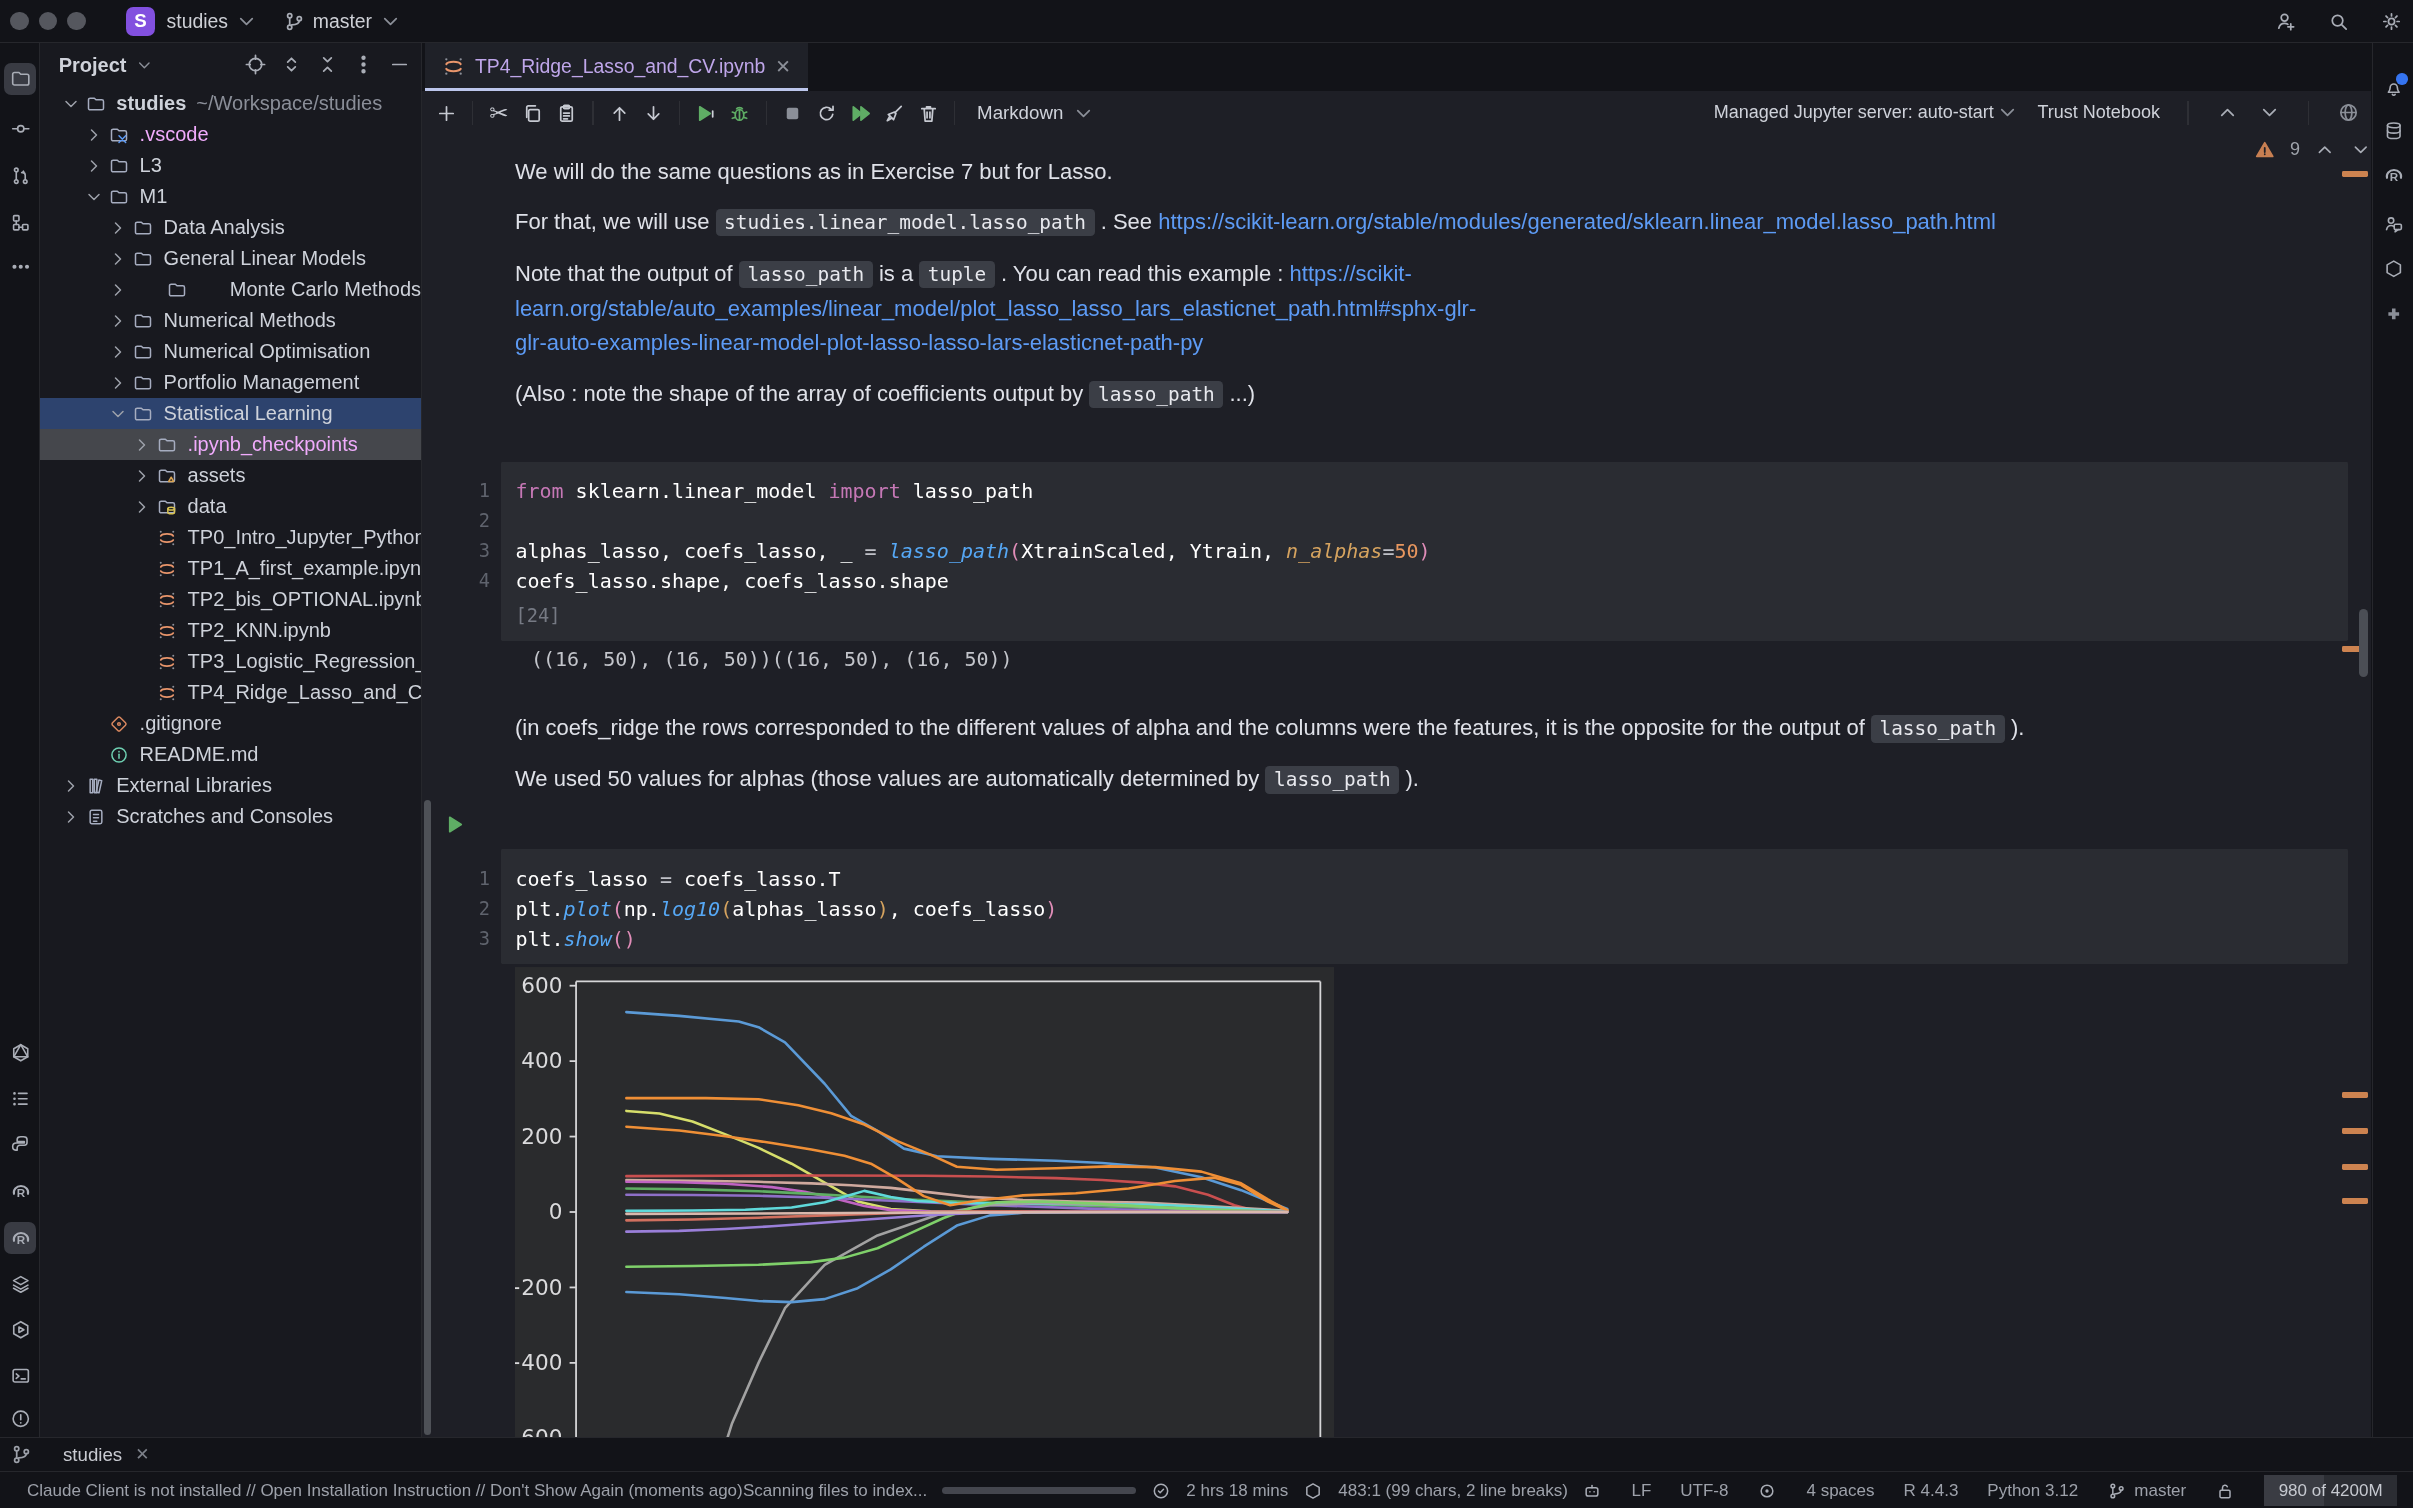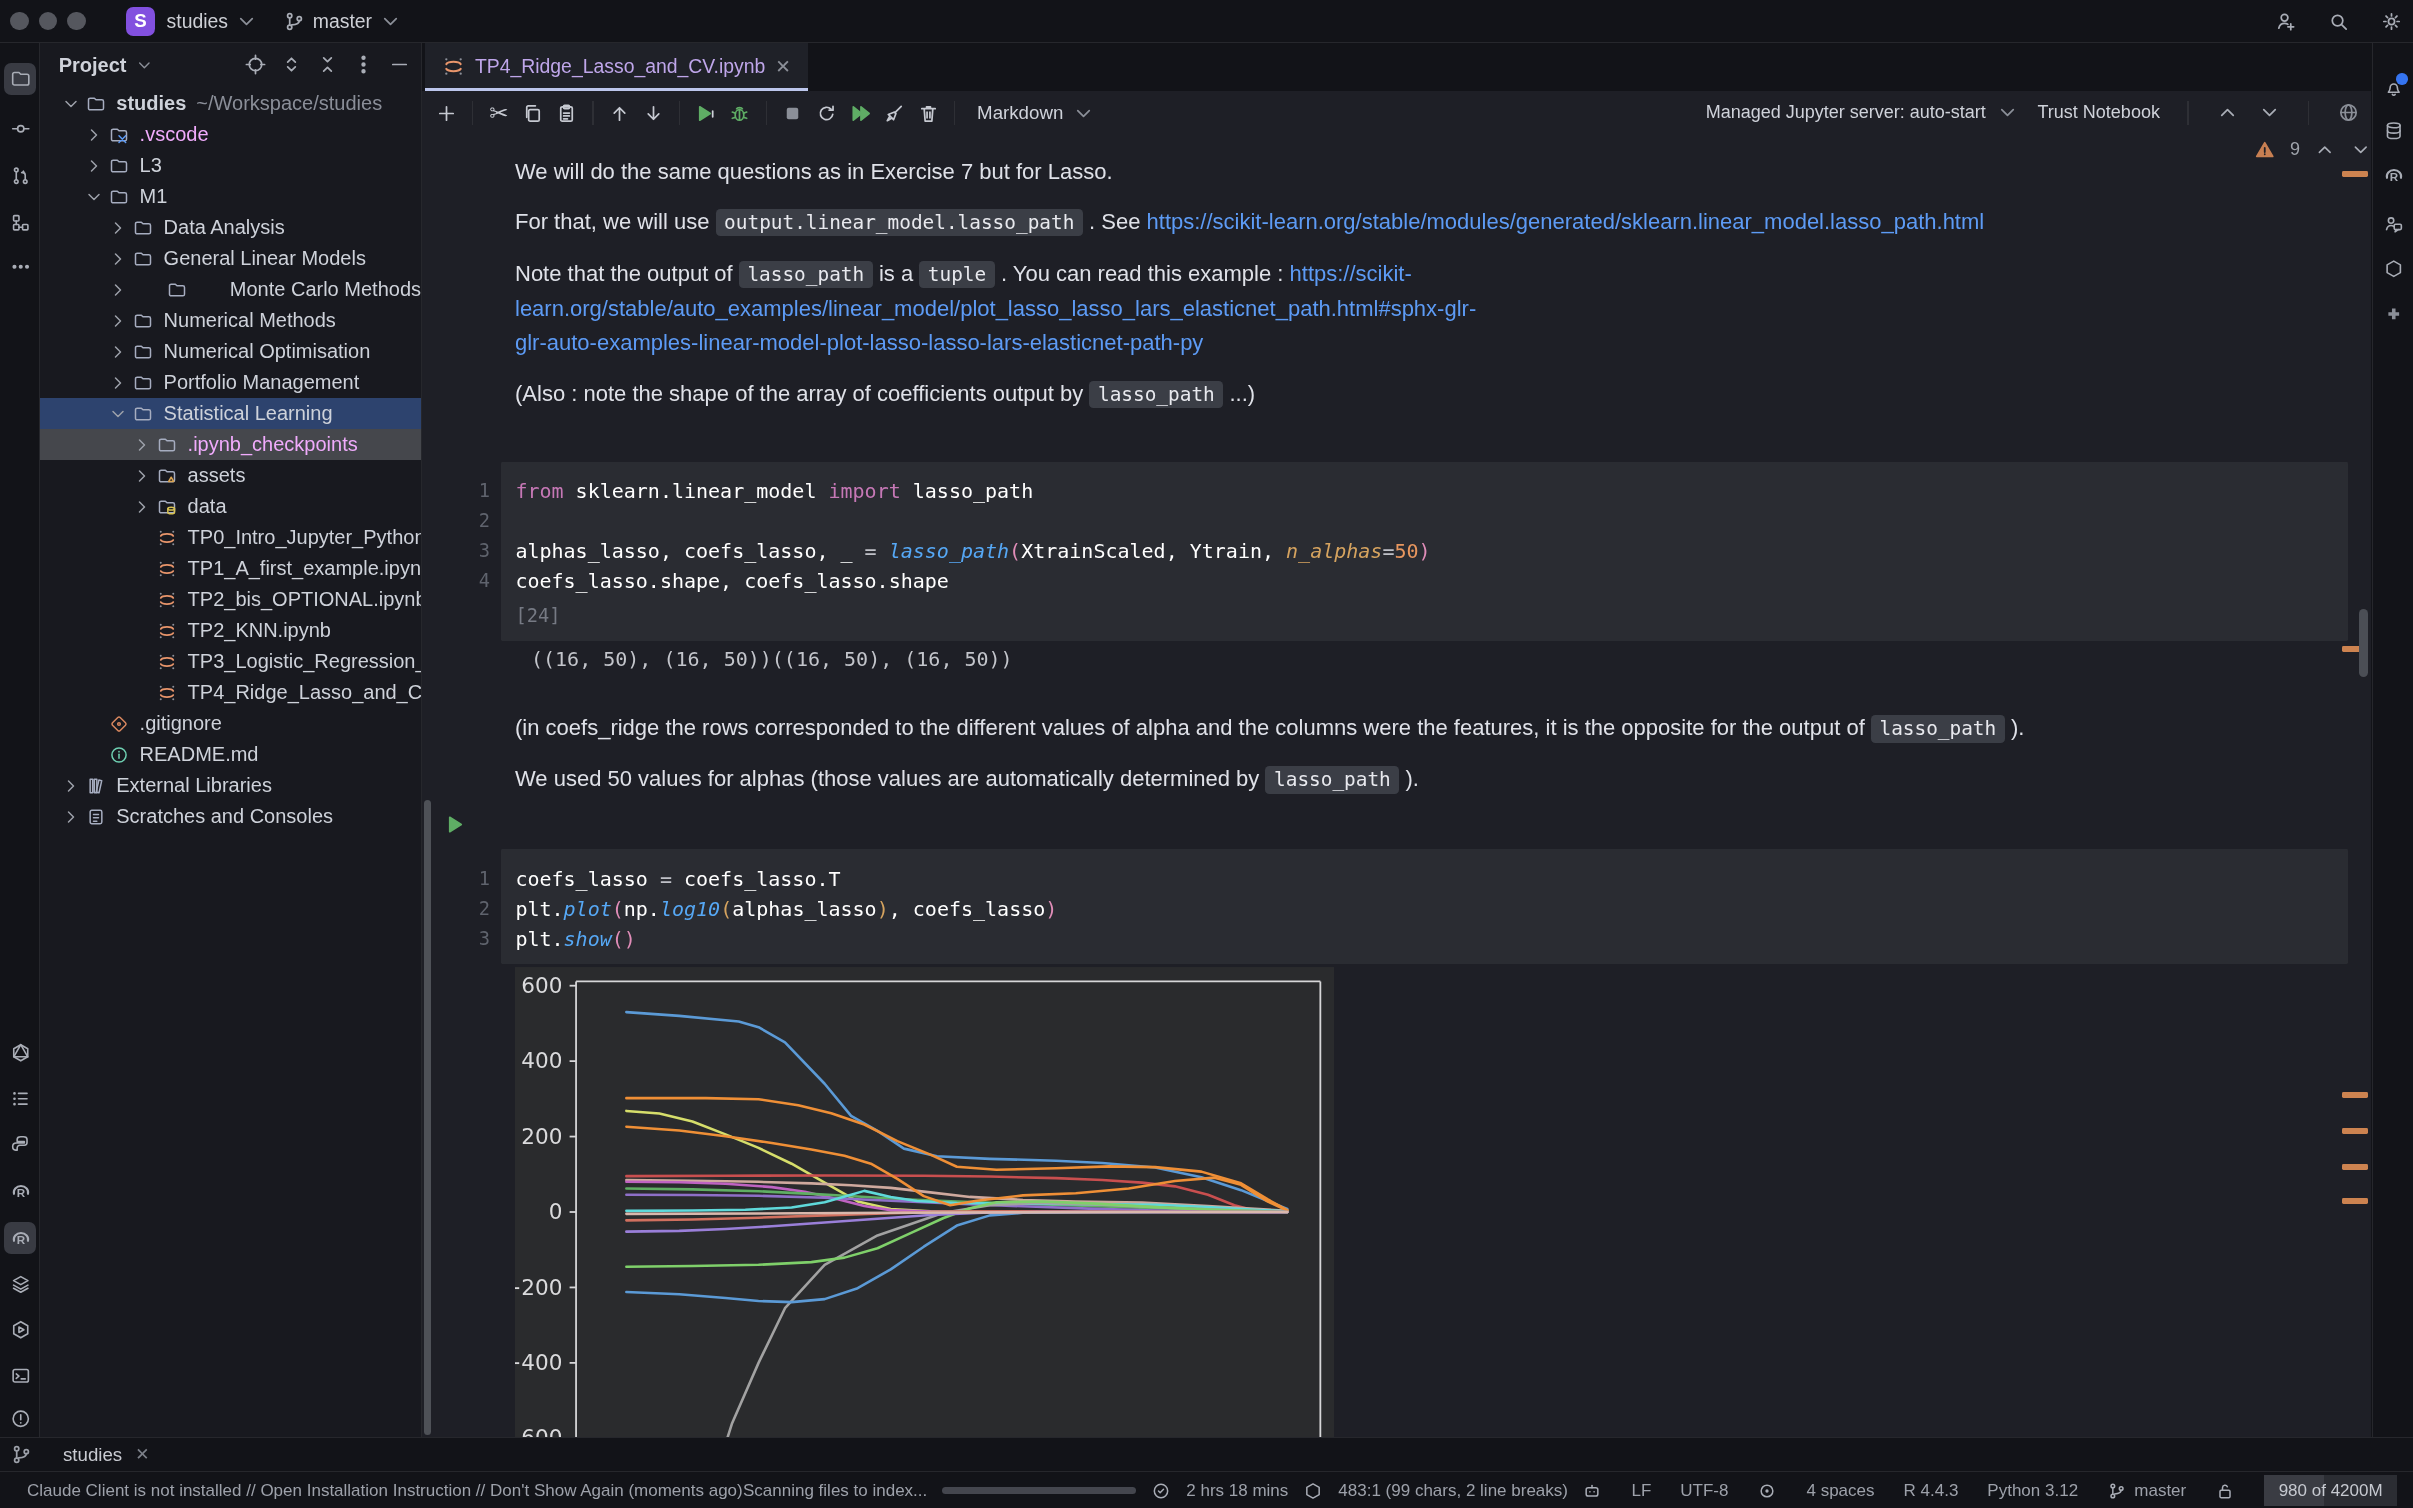--- a/index.html
+++ b/index.html
@@ -703,21 +703,21 @@
   <span class="tsep"></span>
   <span id="celltype">
     <span>Markdown</span>
     <span class="icon" style="color:#8b8f98">
         <svg viewBox="0 0 24 24" fill="none" stroke="currentColor" stroke-width="1.8" stroke-linecap="round" stroke-linejoin="round">
           <path d="M6 9l6 6 6-6"></path>
         </svg>
       </span>
   </span>
   <span id="nt-right">
-    <span style="display:flex;align-items:center;gap:10px">
+    <span style="display:flex;align-items:center;gap:2px">
       <span>Managed Jupyter server: auto-start</span>
       <span class="icon" style="color:#8b8f98">
           <svg viewBox="0 0 24 24" fill="none" stroke="currentColor" stroke-width="1.8" stroke-linecap="round" stroke-linejoin="round">
             <path d="M6 9l6 6 6-6"></path>
           </svg>
         </span>
     </span>
     <span>Trust Notebook</span>
     <span class="tsep"></span>
     <span class="icon">
@@ -736,21 +736,21 @@
           <circle cx="12" cy="12" r="8"></circle>
           <path d="M4 12h16"></path>
           <ellipse cx="12" cy="12" rx="3.5" ry="8"></ellipse>
         </svg>
       </span>
   </span>
 </div>
 
 <div id="notebook">
   <p class="md" style="margin-top:20px"><span>We will do the same questions as in Exercise 7 but for Lasso.</span></p>
-  <p class="md" style="margin-top:16px"><span>For that, we will use </span><span class="chip">output.linear_model.lasso_path</span><span> . See </span><a href="#">https://scikit-learn.org/stable/modules/generated/sklearn.linear_model.lasso_path.html</a></p>
+  <p class="md" style="margin-top:16px"><span>For that, we will use </span><span class="chip">studies.linear_model.lasso_path</span><span> . See </span><a href="#">https://scikit-learn.org/stable/modules/generated/sklearn.linear_model.lasso_path.html</a></p>
   <p class="md" style="margin-top:17px"><span>Note that the output of </span><span class="chip">lasso_path</span><span> is a </span><span class="chip">tuple</span><span> . You can read this example : </span><a href="#">https://scikit-learn.org/stable/auto_examples/linear_model/plot_lasso_lasso_lars_elasticnet_path.html#sphx-glr-</a><br><a href="#">glr-auto-examples-linear-model-plot-lasso-lasso-lars-elasticnet-path-py</a></p>
   <p class="md" style="margin-top:17px"><span>(Also : note the shape of the array of coefficients output by </span><span class="chip">lasso_path</span><span> ...)</span></p>
   <div class="cell" style="margin-top:50px">
       <div class="gutter">
         <div style="height:30px">1</div>
         <div style="height:30px">2</div>
         <div style="height:30px">3</div>
         <div style="height:30px">4</div>
       </div>
       <div class="codeline"><span class="tk-kw">from</span><span class="tk-pl"> sklearn.linear_model </span><span class="tk-kw">import</span><span class="tk-pl"> lasso_path</span></div>

